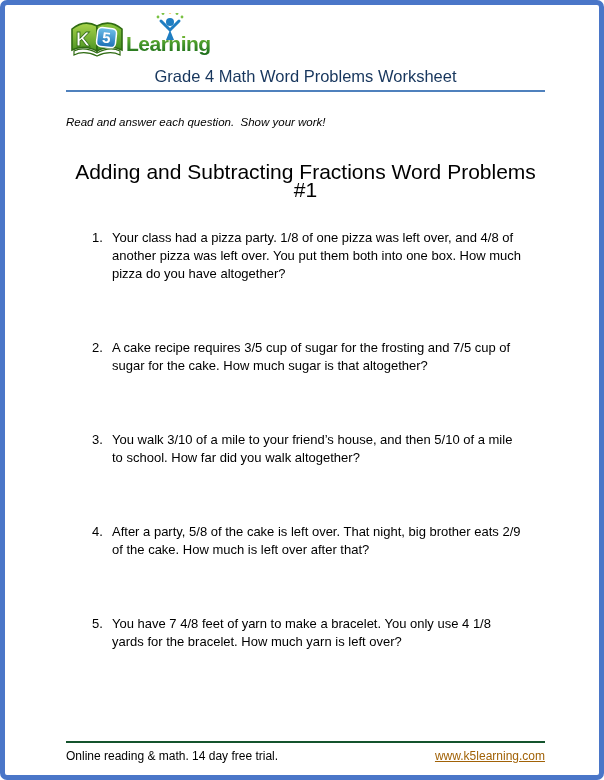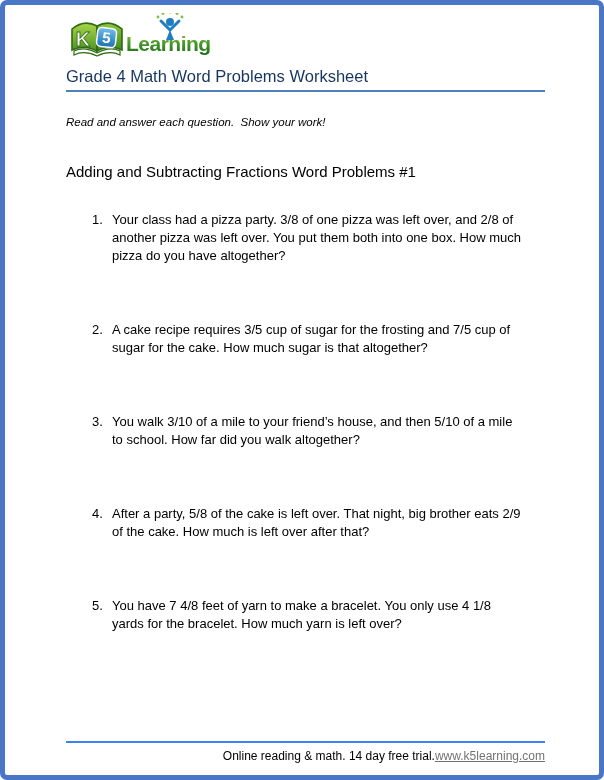--- a/index.html
+++ b/index.html
@@ -21,38 +21,40 @@
 
   
   .logo { margin-top: 8px; height: 46px; width: 220px; }
 
   
   .header-title {
     margin-top: 8px;
     font-size: 16.5px;
     line-height: 19px;
     color: #17365d;
+    text-align: center;
   }
   .rule {
     margin-top: 4px;
     border-bottom: 2px solid #4f81bd;
     height: 0;
   }
   .instructions {
     margin-top: 23px;
     font-style: italic;
     font-size: 11.5px;
     line-height: 14px;
     white-space: pre-wrap;
   }
 
   
   .ws-title {
     margin: 34px 0 0 0;
-    font-size: 15px;
+    text-align: center;
+    font-size: 21px;
     font-weight: normal;
     line-height: 18px;
   }
 
   
   .problems { margin-top: 30px; margin-left: 26px; }
   .problem {
     display: flex;
     margin-bottom: 56px;
     font-size: 13px;
@@ -60,29 +62,29 @@
   }
   .pnum { flex: none; width: 20px; }
   .ptext { width: 430px; white-space: pre-line; }
 
   
   .footer {
     position: absolute;
     left: 61px;
     right: 54px;
     bottom: 11px;
-    border-top: 2px solid #3b82f6;
+    border-top: 2px solid #14532d;
     padding-top: 6px;
     display: flex;
-    justify-content: flex-end;
+    justify-content: space-between;
     align-items: baseline;
     font-size: 12px;
     line-height: 15px;
   }
-  .footer a { color: #737373; text-decoration: underline; cursor: pointer; }
+  .footer a { color: #a16207; text-decoration: underline; cursor: pointer; }
 </style>
 </head>
 <body>
 
 <div class="page">
   <div class="content">
 
     <div class="logo">
       <svg width="150" height="46" viewBox="0 0 150 46">
         <defs>
@@ -135,21 +137,21 @@
       <div class="header-title">Grade 4 Math Word Problems Worksheet</div>
       <div class="rule"></div>
       <div class="instructions">Read and answer each question.  Show your work!</div>
     </div>
 
     <div class="ws-title">Adding and Subtracting Fractions Word Problems #1</div>
 
     <div class="problems">
       <div class="problem">
         <span class="pnum">1.</span>
-        <div class="ptext">Your class had a pizza party. 3/8 of one pizza was left over, and 2/8 of
+        <div class="ptext">Your class had a pizza party. 1/8 of one pizza was left over, and 4/8 of
 another pizza was left over. You put them both into one box. How much
 pizza do you have altogether?</div>
       </div>
       <div class="problem">
         <span class="pnum">2.</span>
         <div class="ptext">A cake recipe requires 3/5 cup of sugar for the frosting and 7/5 cup of
 sugar for the cake. How much sugar is that altogether?</div>
       </div>
       <div class="problem">
         <span class="pnum">3.</span>

